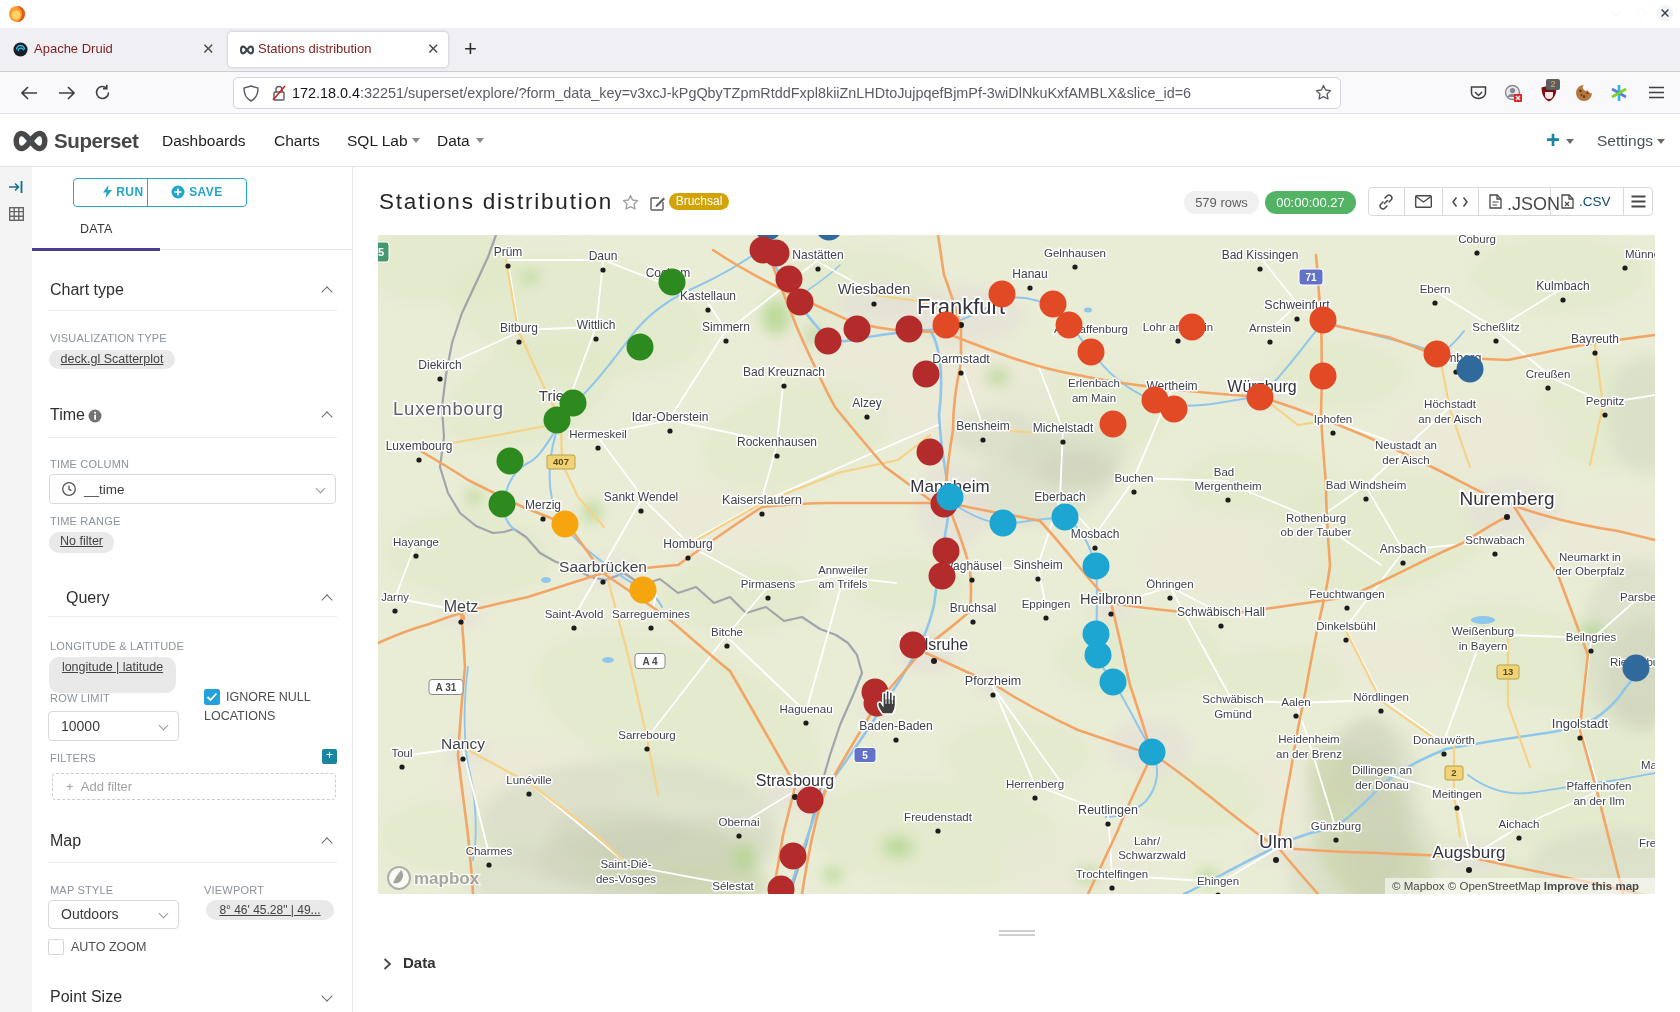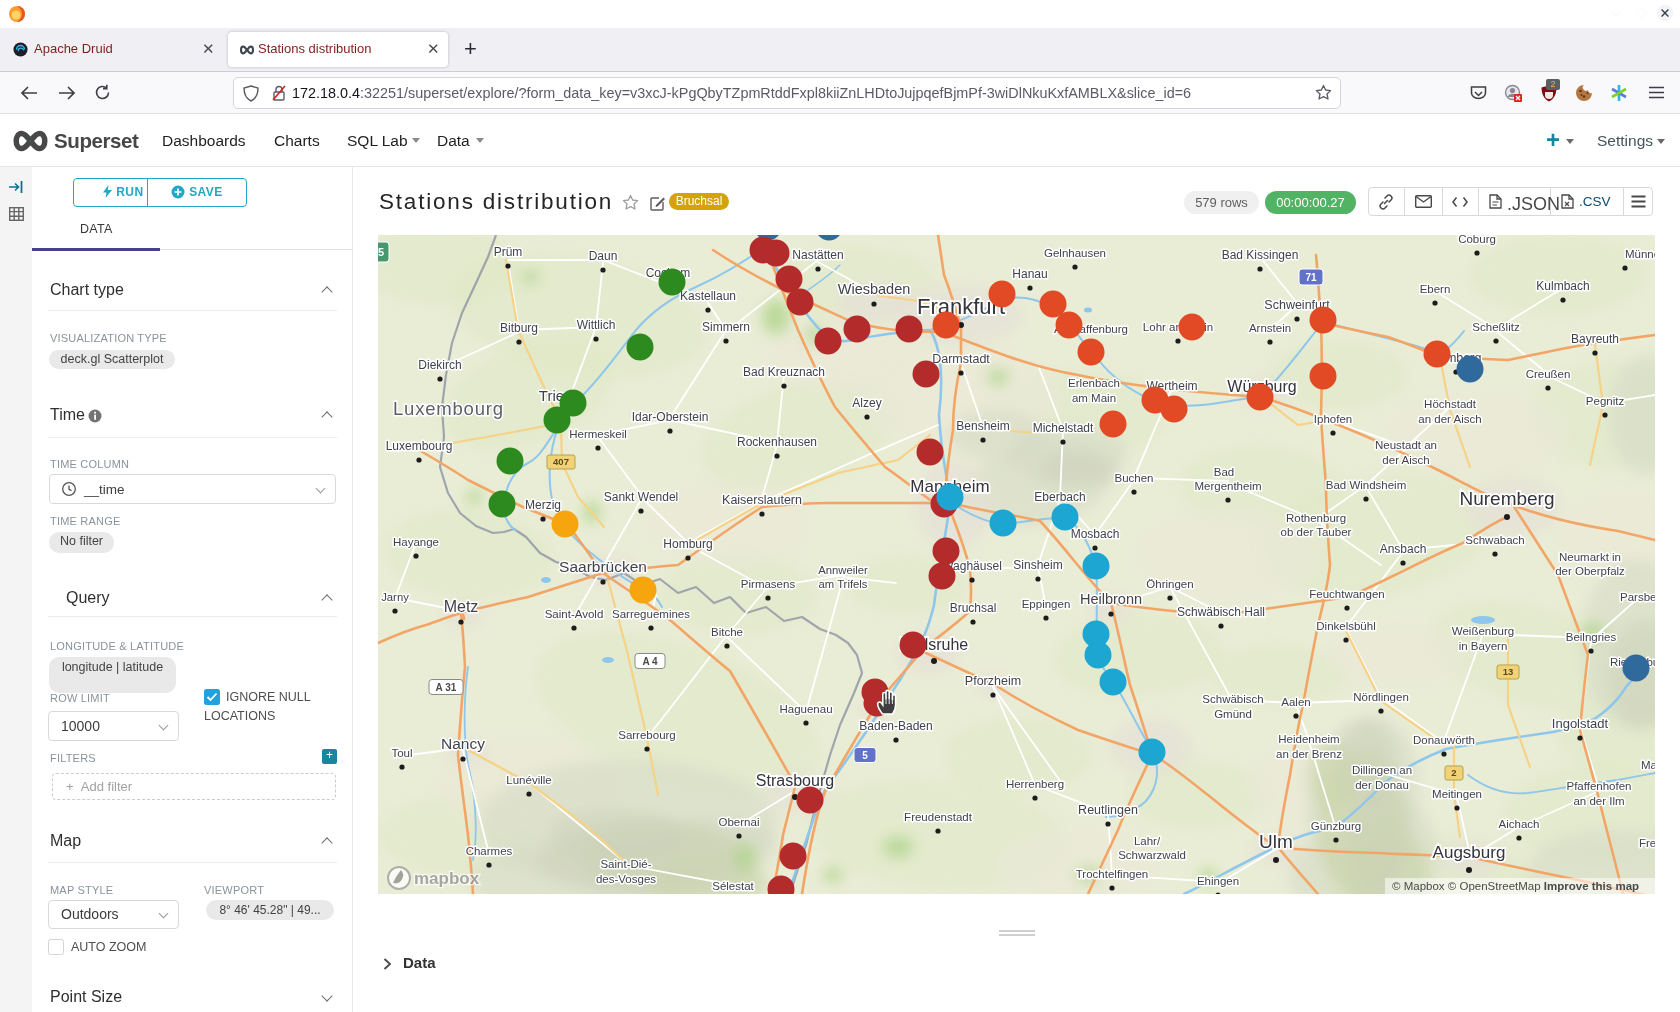--- a/index.html
+++ b/index.html
@@ -24,21 +24,21 @@
 #strip { left:0; top:167px; width:32px; height:845px; background:#f4f4f4; }
 #sidebar { left:32px; top:167px; width:321px; height:845px; background:#fff; border-right:1px solid #e8e8e8; }
 
 
 .btn-run { left:49px; top:178px; width:99px; height:29px; border:1px solid #20a7c9; border-radius:4px 0 0 4px;
   color:#20a7c9; font-size:12px; font-weight:bold; text-align:center; line-height:27px; letter-spacing:.4px; background:#fff;margin-left:24px;}
 .btn-save { left:147px; top:178px; width:100px; height:29px; border:1px solid #20a7c9; border-radius:0 4px 4px 0;
   color:#20a7c9; font-size:12px; font-weight:bold; text-align:center; line-height:27px; letter-spacing:.4px; background:#fff;}
 .seclabel { font-size:11px; color:#8a939b; letter-spacing:.2px; }
 .secheader { font-size:16px; color:#2f2f2f; }
-.pill { background:#e9e9e9; border-radius:10px; color:#434343; font-size:12.5px; text-align:center; }
+.pill { background:#e9e9e9; border-radius:10px; color:#434343; font-size:12.5px; text-align:center;text-decoration:underline; }
 .selectbox { background:#fff; border:1px solid #d9d9d9; border-radius:4px; }
 .chev { display:block; width:8px; height:8px; border-right:1.7px solid #6e6e6e; border-bottom:1.7px solid #6e6e6e; }
 .chev-up { transform:rotate(-135deg); }
 .chev-down { transform:rotate(45deg); }
 .chev-sm { width:7px; height:7px; border-color:#999; border-width:1.4px; }
 .divider { height:1px; background:#ececec; }
 
 
 .hpill { border-radius:11.5px; font-size:13px; text-align:center; }
 

